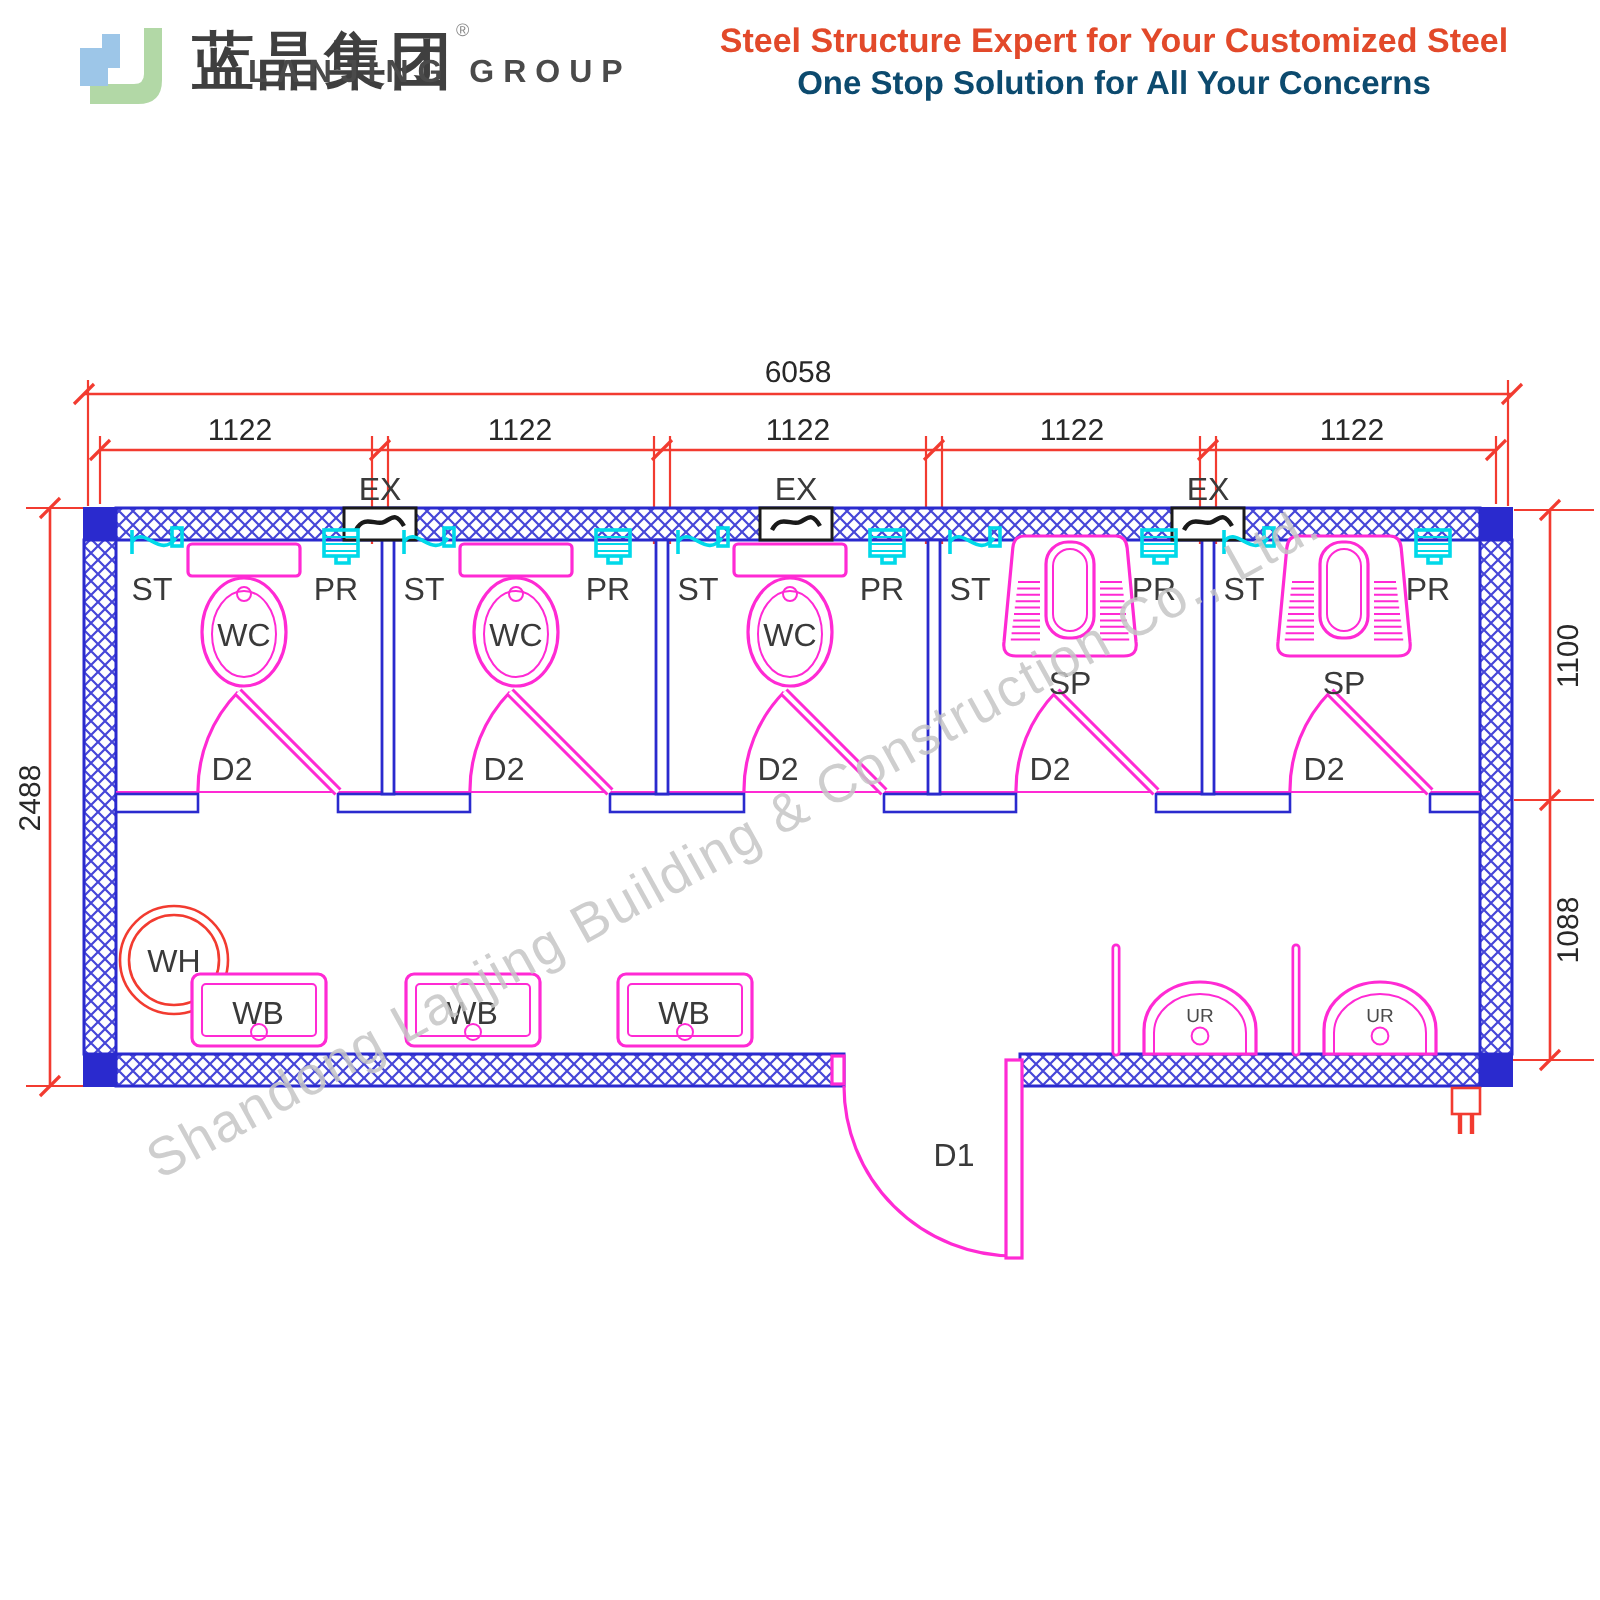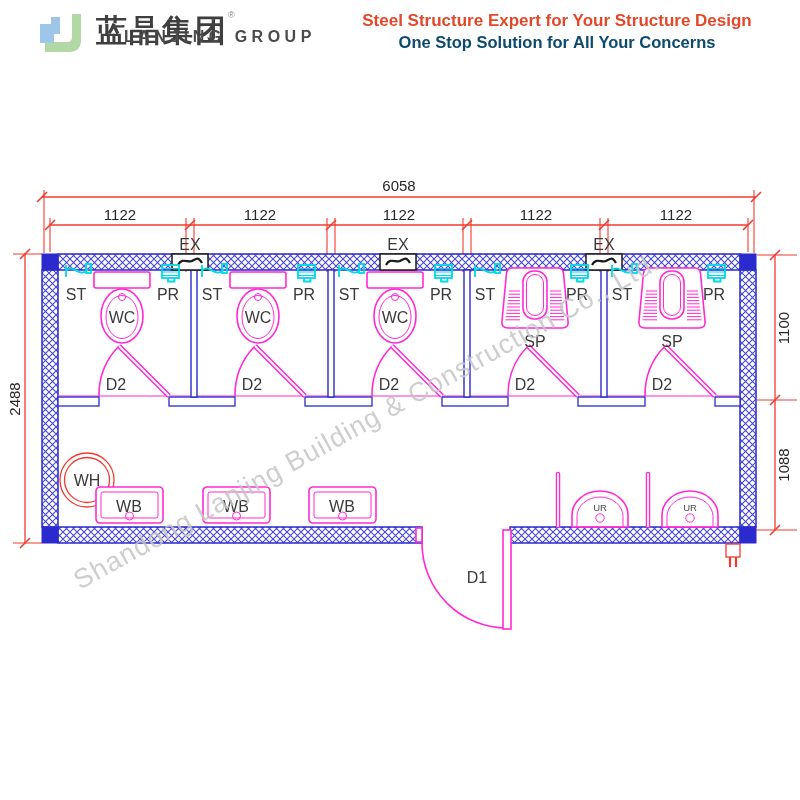--- a/index.html
+++ b/index.html
@@ -37,21 +37,21 @@
 <body>
 
 <div class="hdr">
   <svg class="logo-mark" viewBox="0 0 52 48">
     <path d="M40 6 h9 v26 q0 12 -12 12 H13 v-10 h22 q5 0 5 -5 z" fill="#b2d8a6"></path>
     <path d="M8 16 h11 v-7 h9 v17 h-6 v9 H8 z" fill="#9dc6e8"></path>
   </svg>
   <div class="brand"><span class="brand-cn">蓝晶集团</span><span class="brand-reg">®</span></div>
   <div class="brand-en">LANJING GROUP</div>
   <div class="taglines">
-    <div class="tag1">Steel Structure Expert for Your Structure Design</div>
+    <div class="tag1">Steel Structure Expert for Your Customized Steel</div>
     <div class="tag2">One Stop Solution for All Your Concerns</div>
   </div>
 </div>
 
 <svg class="plan" width="800" height="738" viewBox="0 62 800 738">
 <defs>
   <pattern id="hatch" width="7" height="7" patternUnits="userSpaceOnUse">
     <rect width="7" height="7" fill="#fff"></rect>
     <path d="M0 0 L7 7 M7 0 L0 7" stroke="#4646d8" stroke-width="1.1"></path>
   </pattern>

